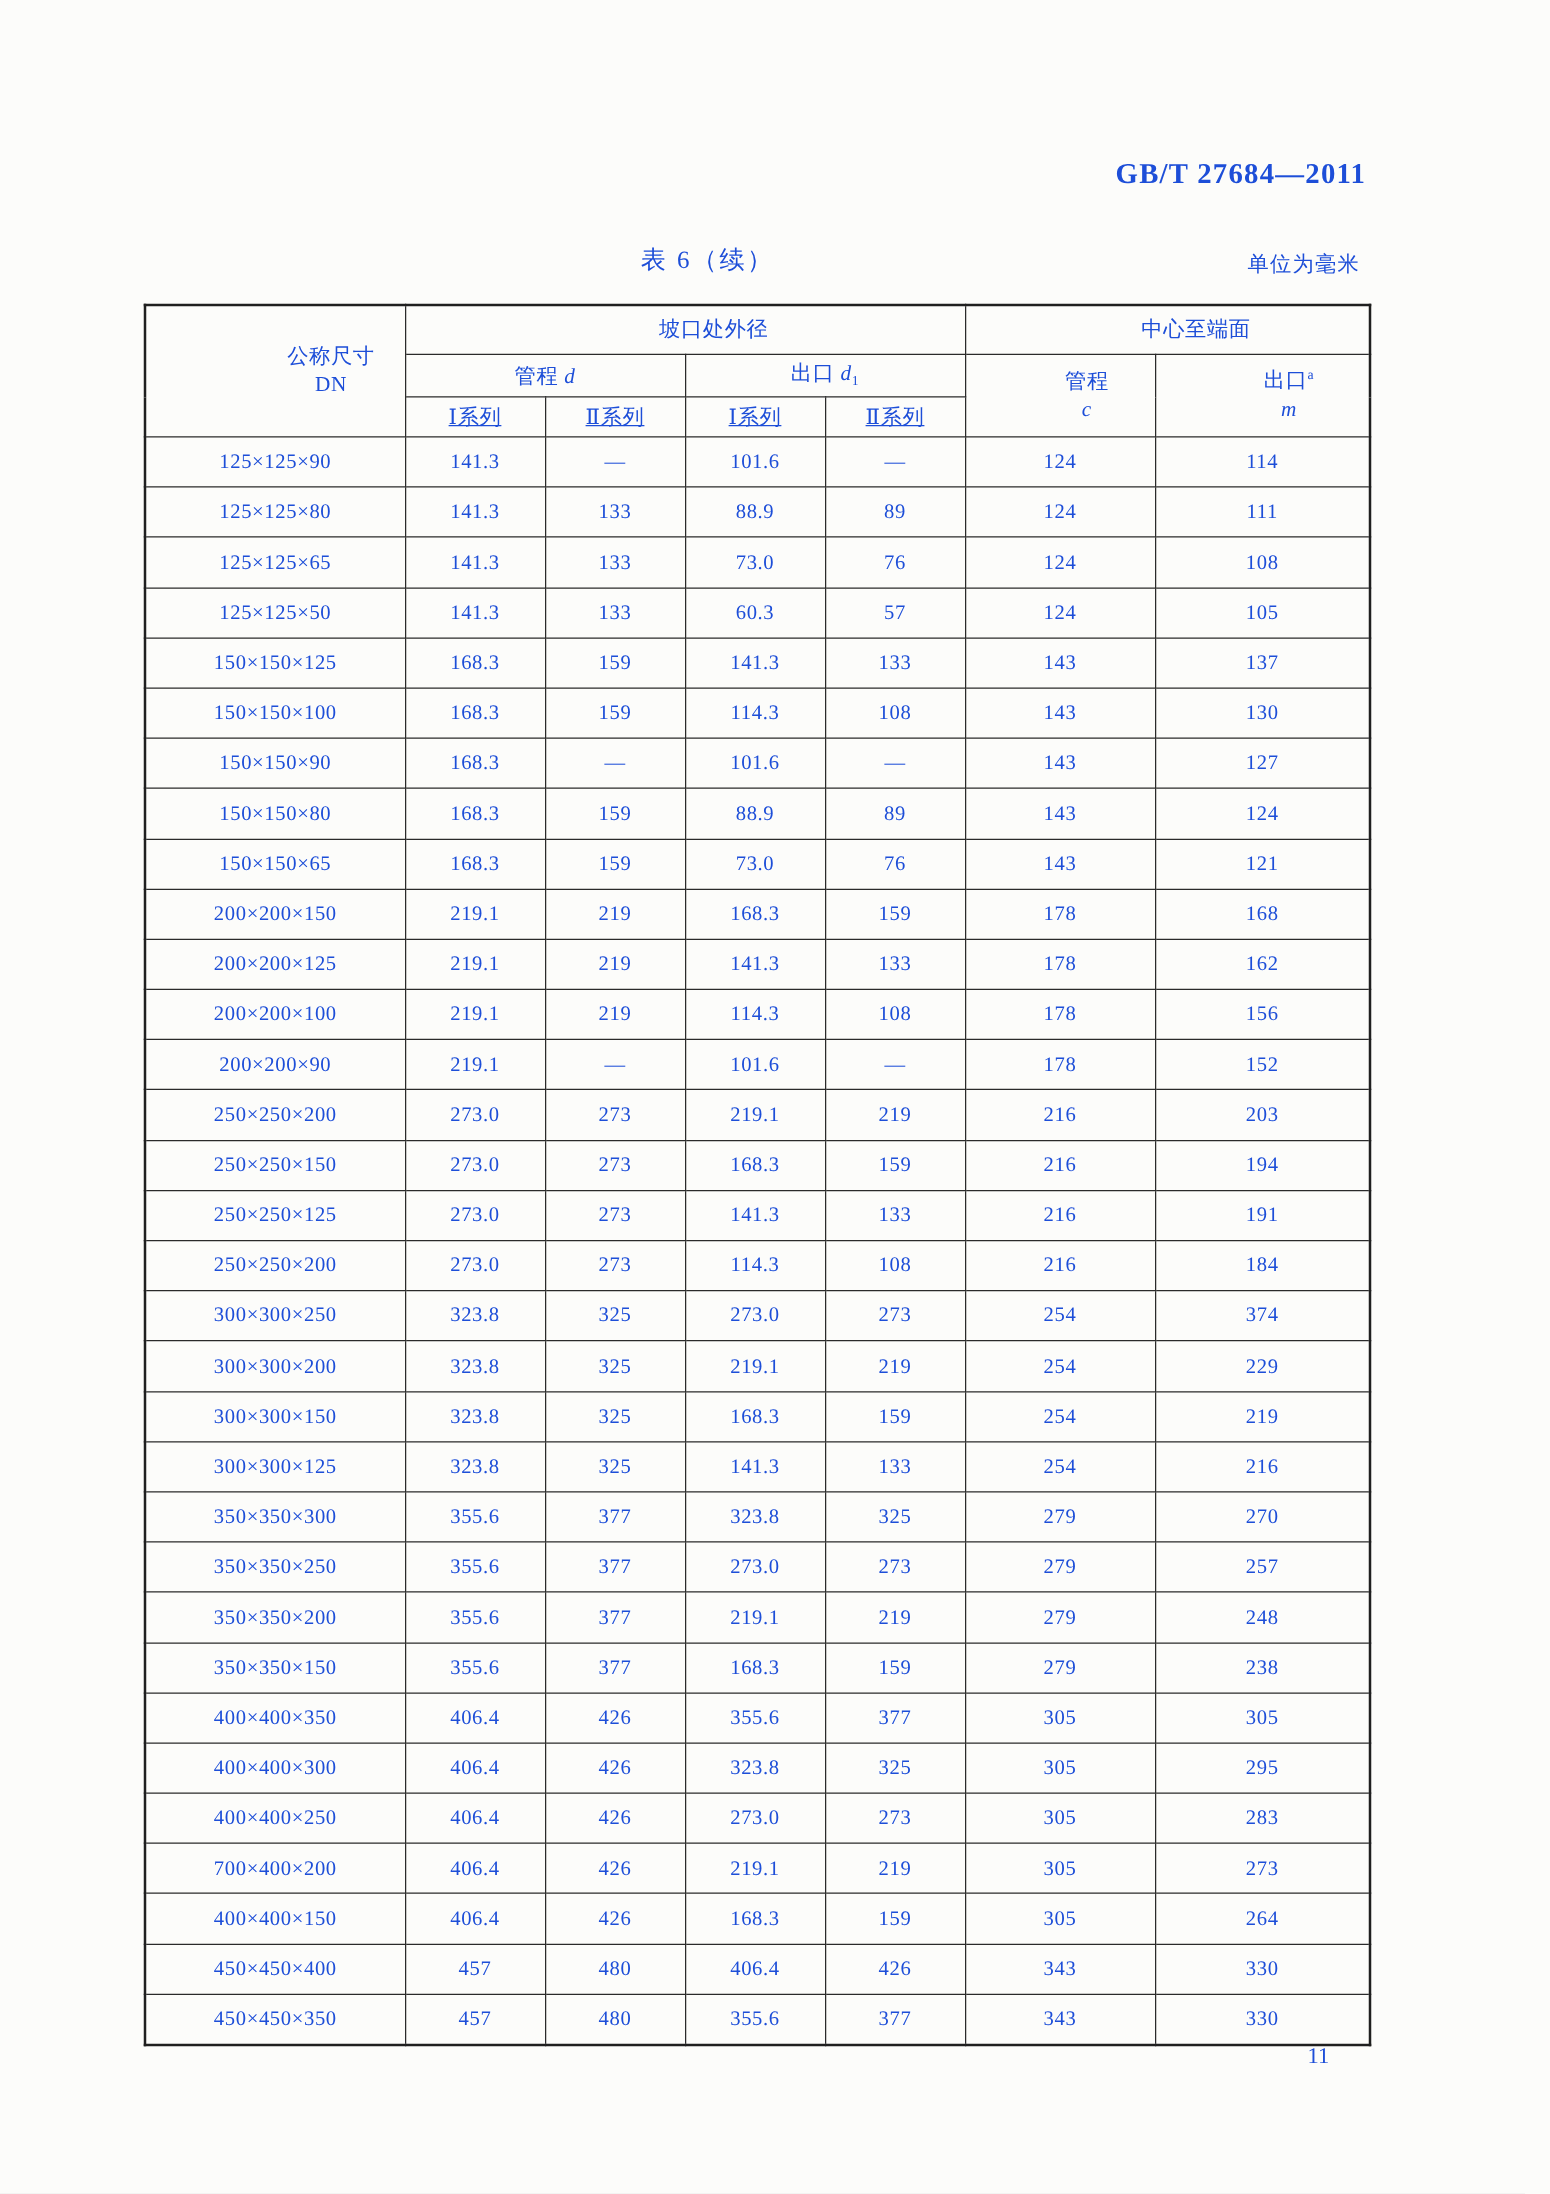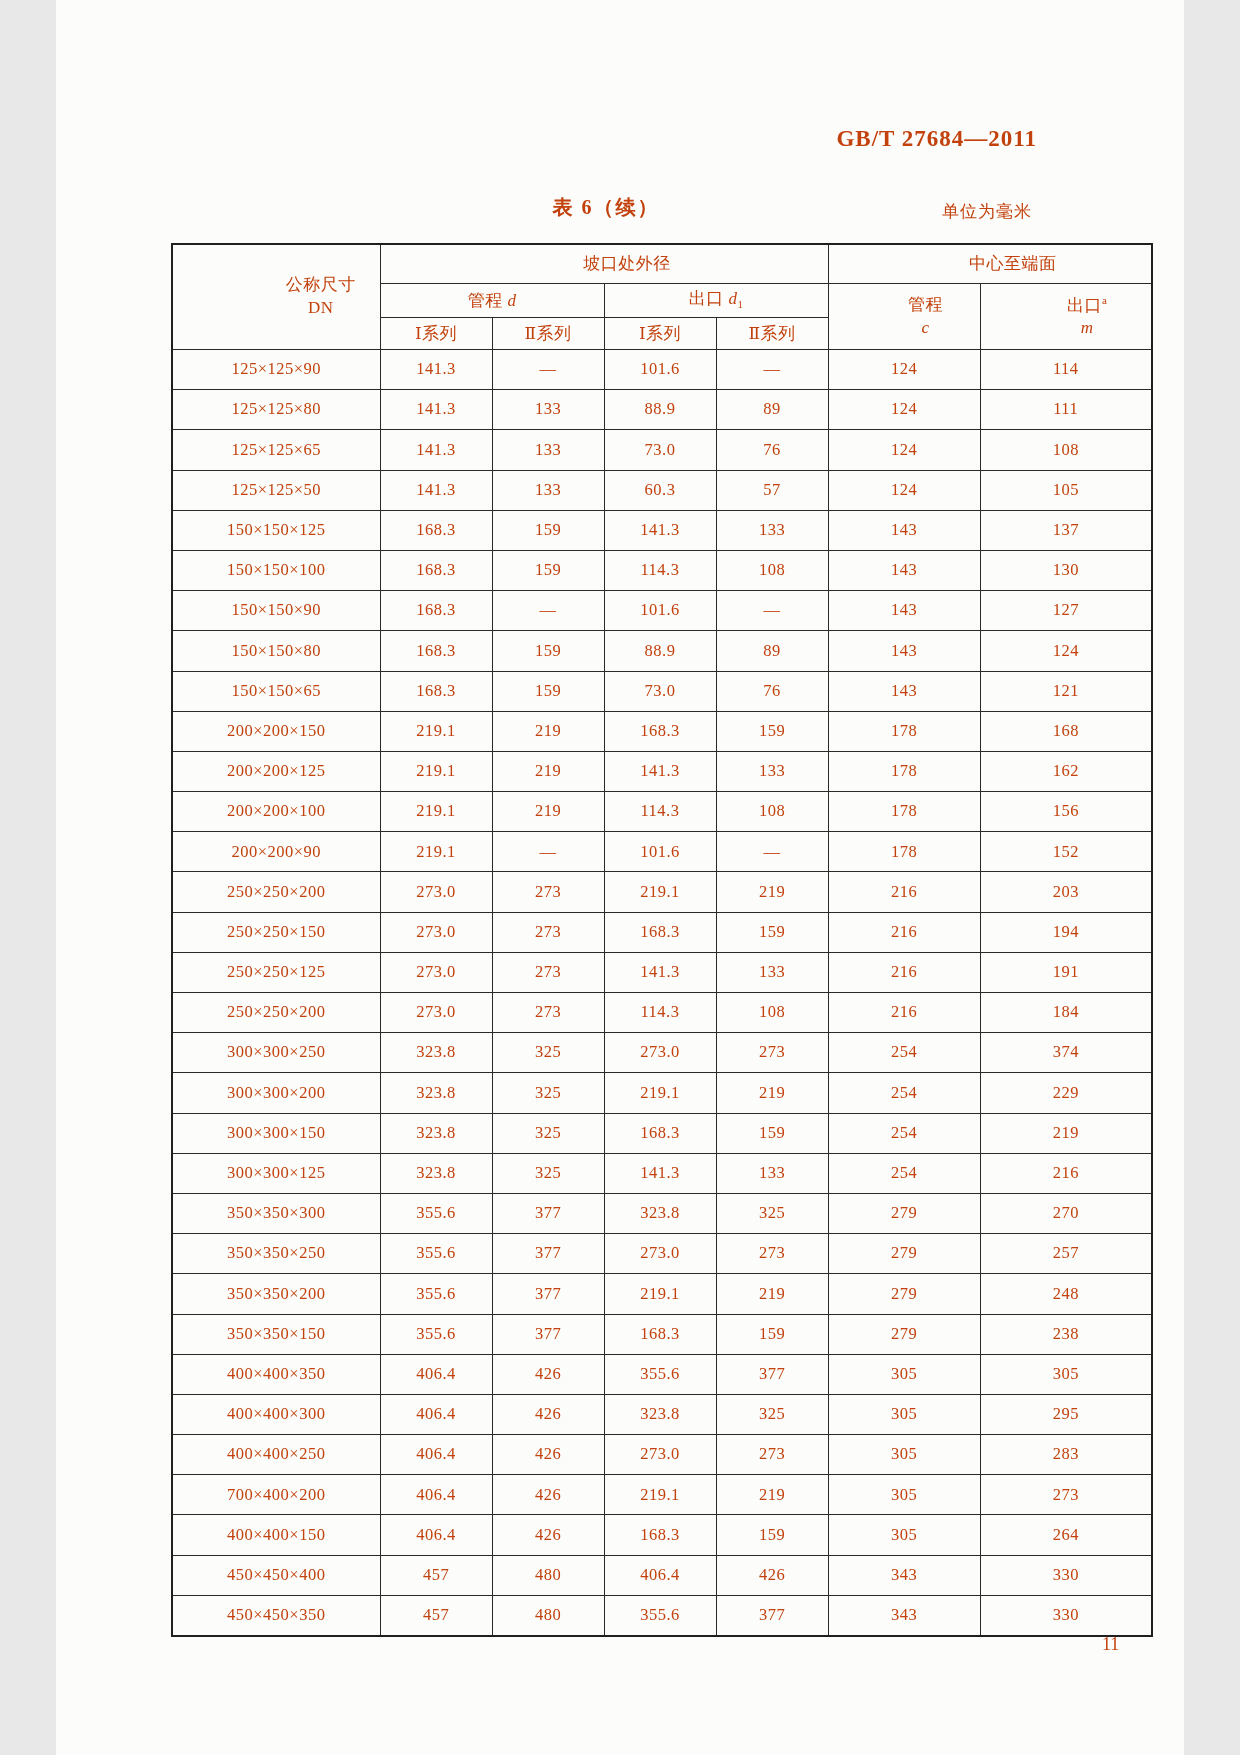--- a/index.html
+++ b/index.html
@@ -2,44 +2,44 @@
 <html><head>
 <meta charset="utf-8">
 <style>
   html, body {
     margin: 0;
     padding: 0;
     background: #e8e8e8;
   }
   .page {
     position: relative;
-    width: 1128px;
+    width: 1240px;
     height: 1755px;
     margin: 0 auto;
     background: #fcfcfa;
-    color: #c2410c;
+    color: #1d4ed8;
     font-family: "Liberation Serif", "DejaVu Serif", serif;
     overflow: hidden;
   }
   .doc-number {
     position: absolute;
     top: 126px;
     right: 147px;
     font-size: 23px;
     font-weight: bold;
     letter-spacing: 1px;
   }
   .title-row {
     position: absolute;
     top: 194px;
-    left: 0;
+    left: 16px;
     width: 1100px;
     text-align: center;
     font-size: 20px;
-    font-weight: bold;
+    font-weight: normal;
     letter-spacing: 2px;
   }
   .unit-note {
     position: absolute;
     top: 200px;
     right: 152px;
     font-size: 17px;
     letter-spacing: 1px;
   }
   table.dims {
@@ -57,21 +57,21 @@
     vertical-align: middle;
     padding: 0;
     font-weight: normal;
     font-size: 16.5px;
     line-height: 1.25;
     letter-spacing: 0.5px;
   }
   table.dims thead th { font-size: 17px; }
   thead tr.h1 th { height: 38px; padding-left: 46px; }
   thead tr.h2 th { height: 33px; }
-  thead tr.h3 th { height: 31px; }
+  thead tr.h3 th { height: 31px; text-decoration: underline; }
   tbody td { height: 39.2px; }
   .two-line div { line-height: 1.35; margin-left: 43px; }
   .var {
     font-style: italic;
     font-family: "Liberation Serif", "DejaVu Serif", serif;
   }
   sub { font-size: 11px; }
   sup { font-size: 11px; }
   .page-number {
     position: absolute;

